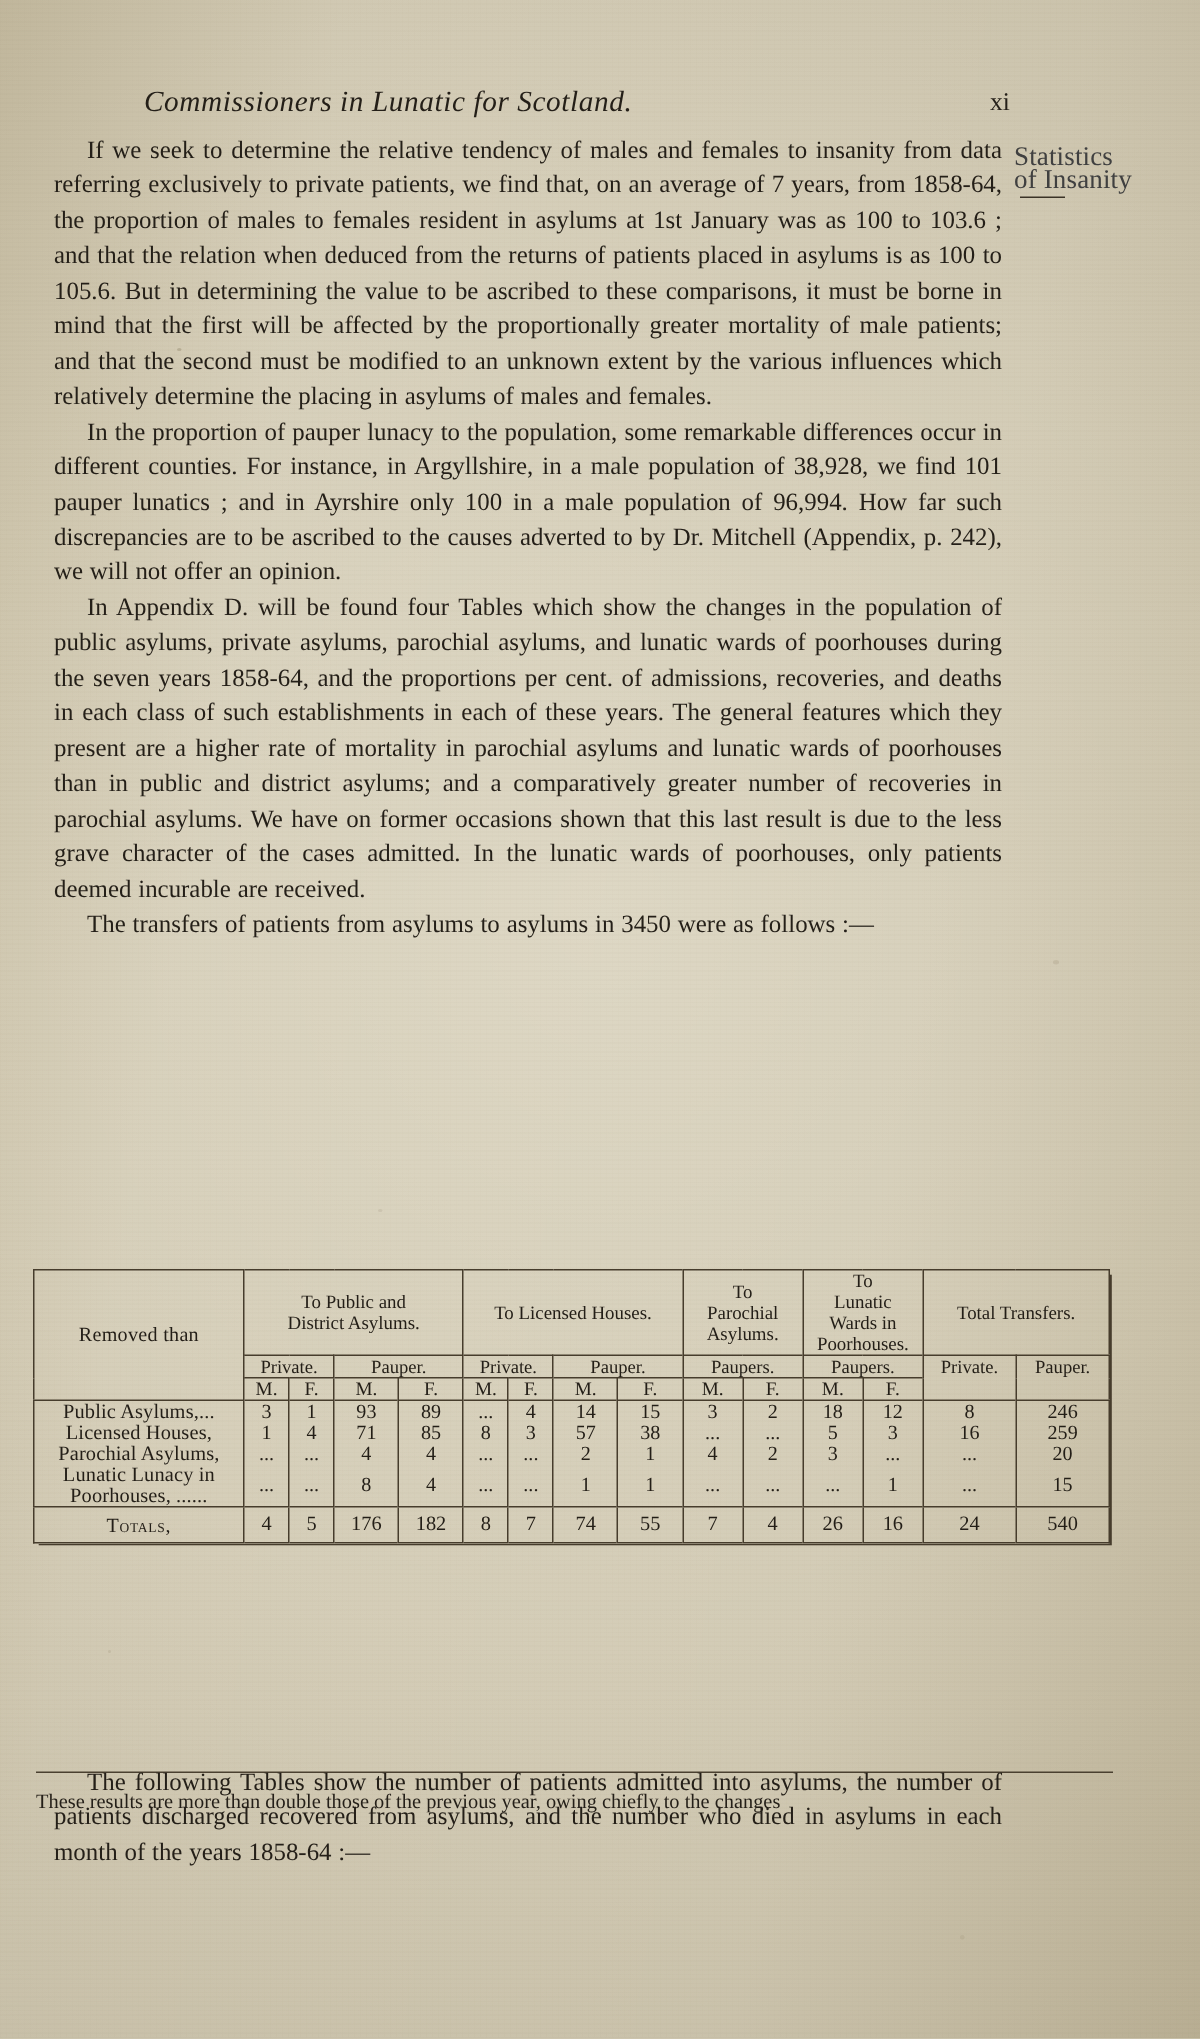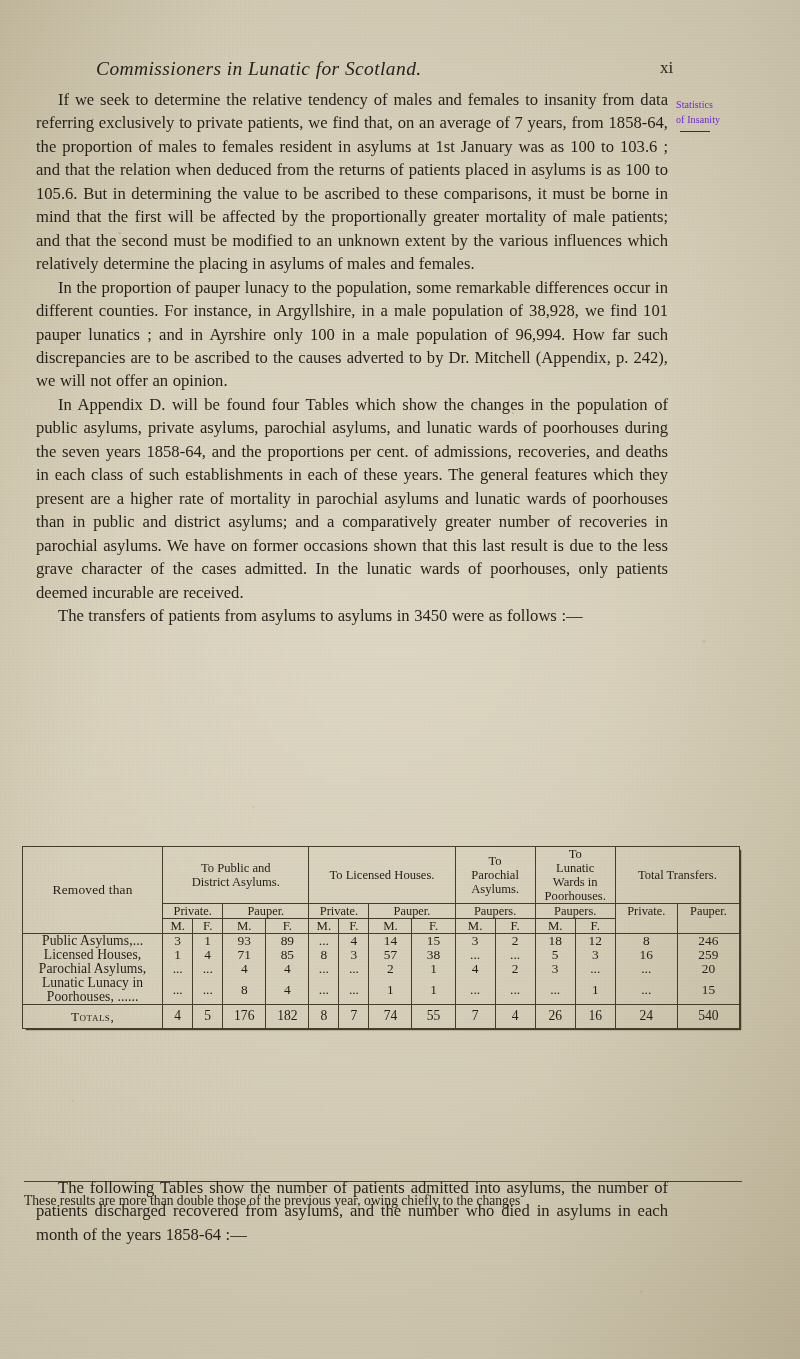--- a/index.html
+++ b/index.html
@@ -67,23 +67,23 @@
     font-size: 17px;
     font-style: normal;
   }
 
   
   .marginal {
     position: absolute;
     left: 676px;
     top: 97px;
     width: 112px;
-    font-size: 10px;
+    font-size: 18px;
     line-height: 15px;
-    color: #6d28d9;
+    color: #404040;
     letter-spacing: .1px;
   }
   .marginal .rule {
     margin-top: 4px;
     width: 30px;
     height: 0;
     border-top: 1.4px solid #3a3226;
     margin-left: 4px;
   }
 

